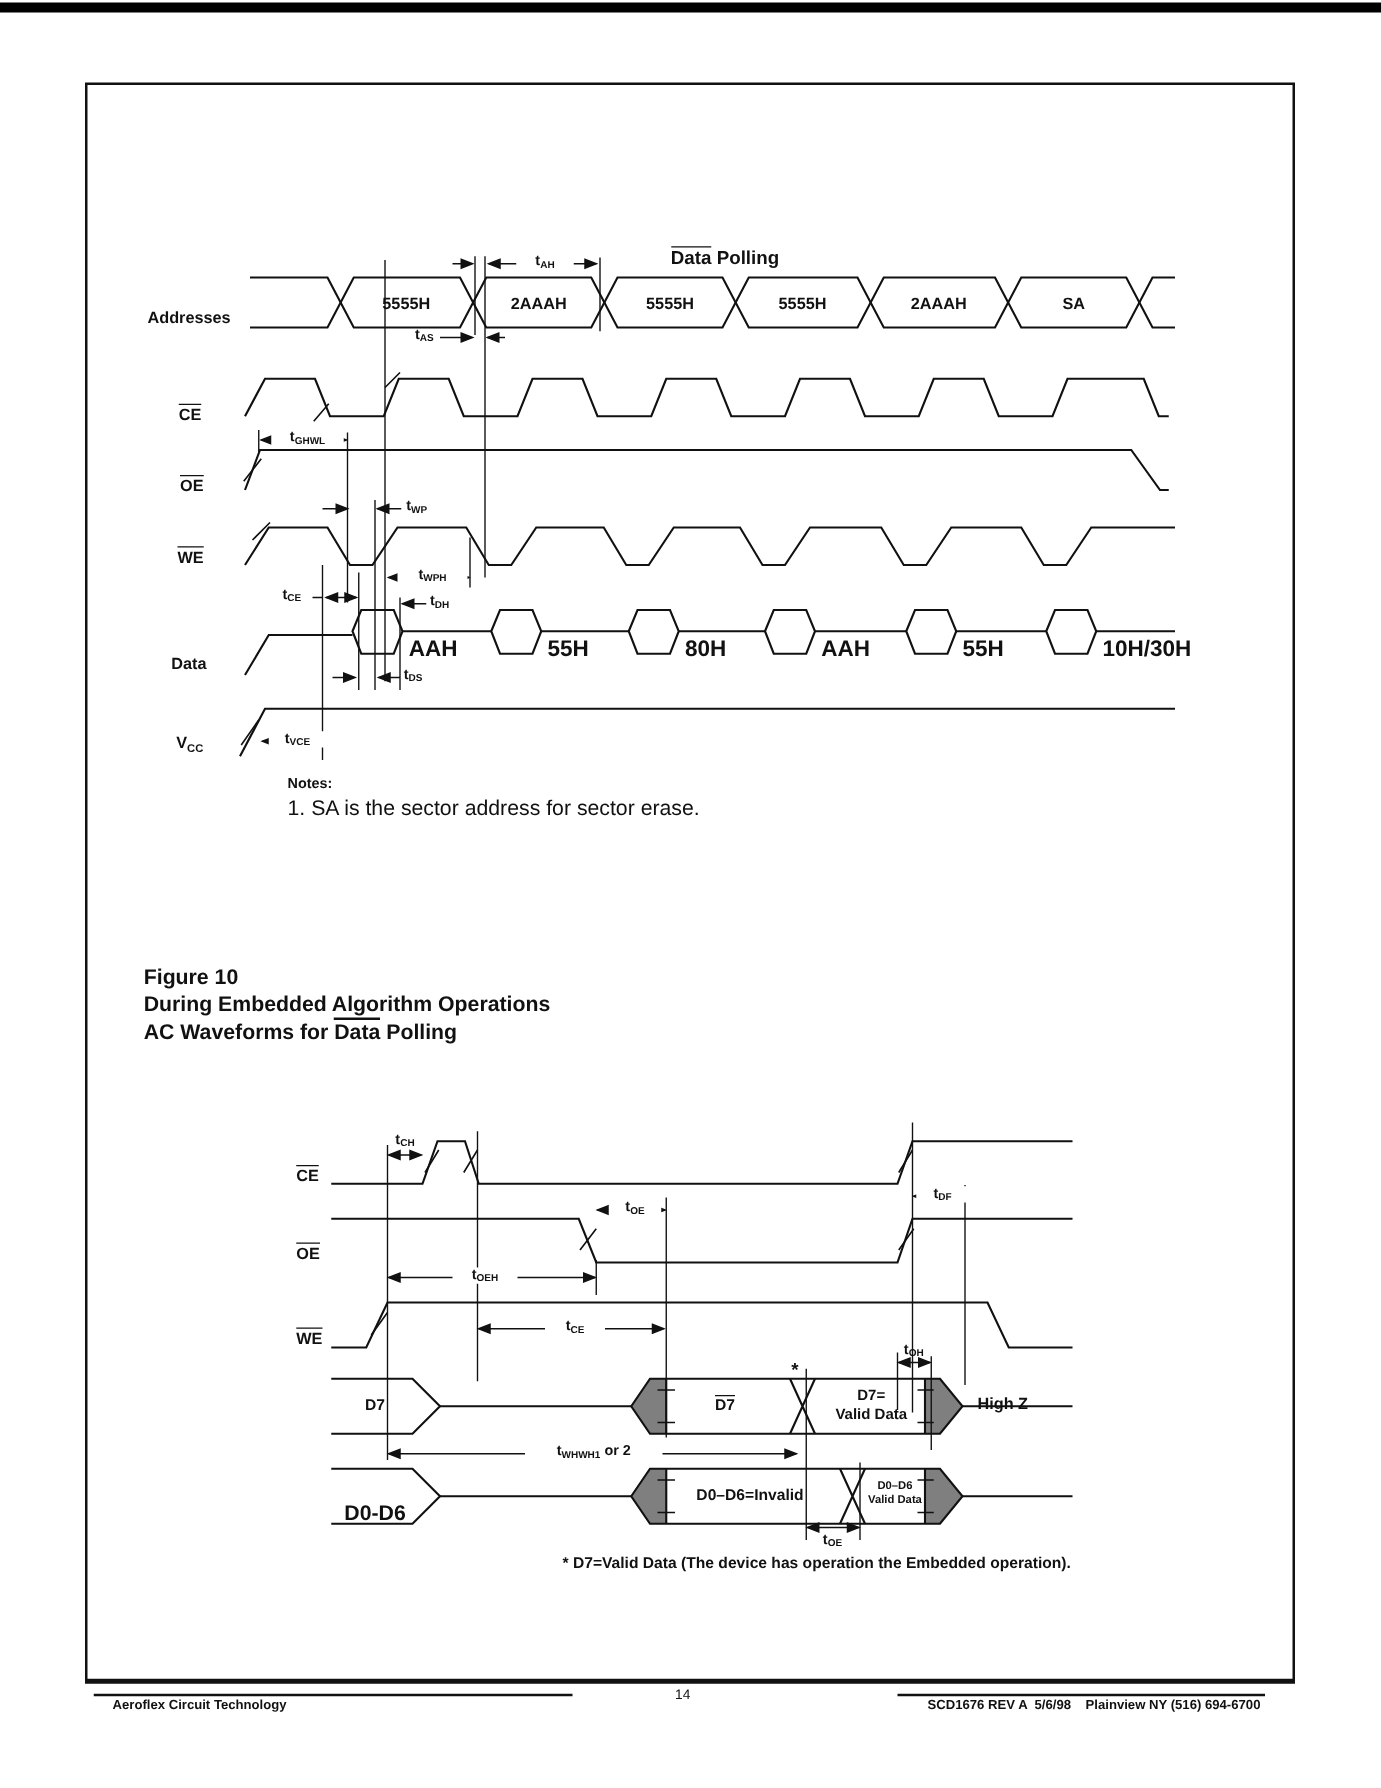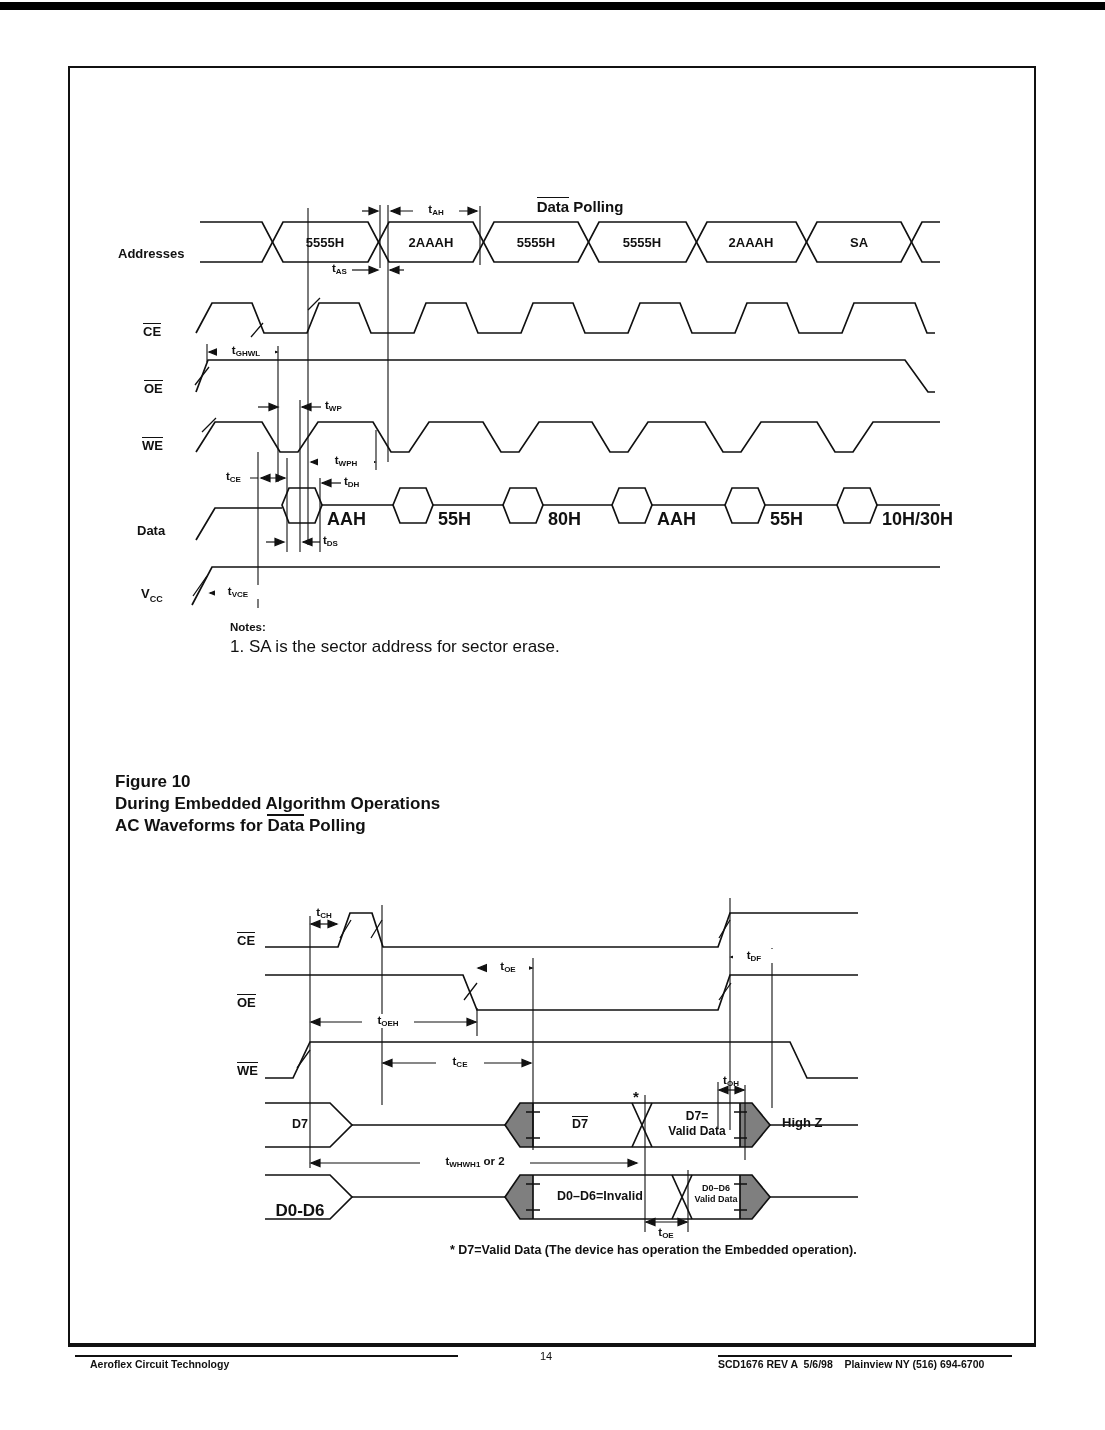--- a/index.html
+++ b/index.html
@@ -252,14 +252,14 @@
     <div>Valid Data</div>
   </div>
   <div class="lbl t ctr" style="left:648px;top:1226px;width:36px;"><span>t</span><sub>OE</sub></div>
 
   <div class="lbl fn" style="left:450px;top:1243px;">* D7=Valid Data (The device has operation the Embedded operation).</div>
 
   <div class="abs rule" style="left:75px;top:1355px;width:383px;"></div>
   <div class="abs rule" style="left:718px;top:1355px;width:294px;"></div>
   <div class="lbl foot" style="left:90px;top:1358px;">Aeroflex Circuit Technology</div>
   <div class="lbl pgnum" style="left:540px;top:1350px;">14</div>
-  <div class="lbl foot" style="left:698px;top:1358px;padding-left:20px;">SCD1676 REV A  5/6/98    Plainview NY (516) 694-6700</div>
+  <div class="lbl foot" style="left:722px;top:1358px;padding-left:20px;">SCD1676 REV A  5/6/98    Plainview NY (516) 694-6700</div>
 </div>
 
 </body></html>

